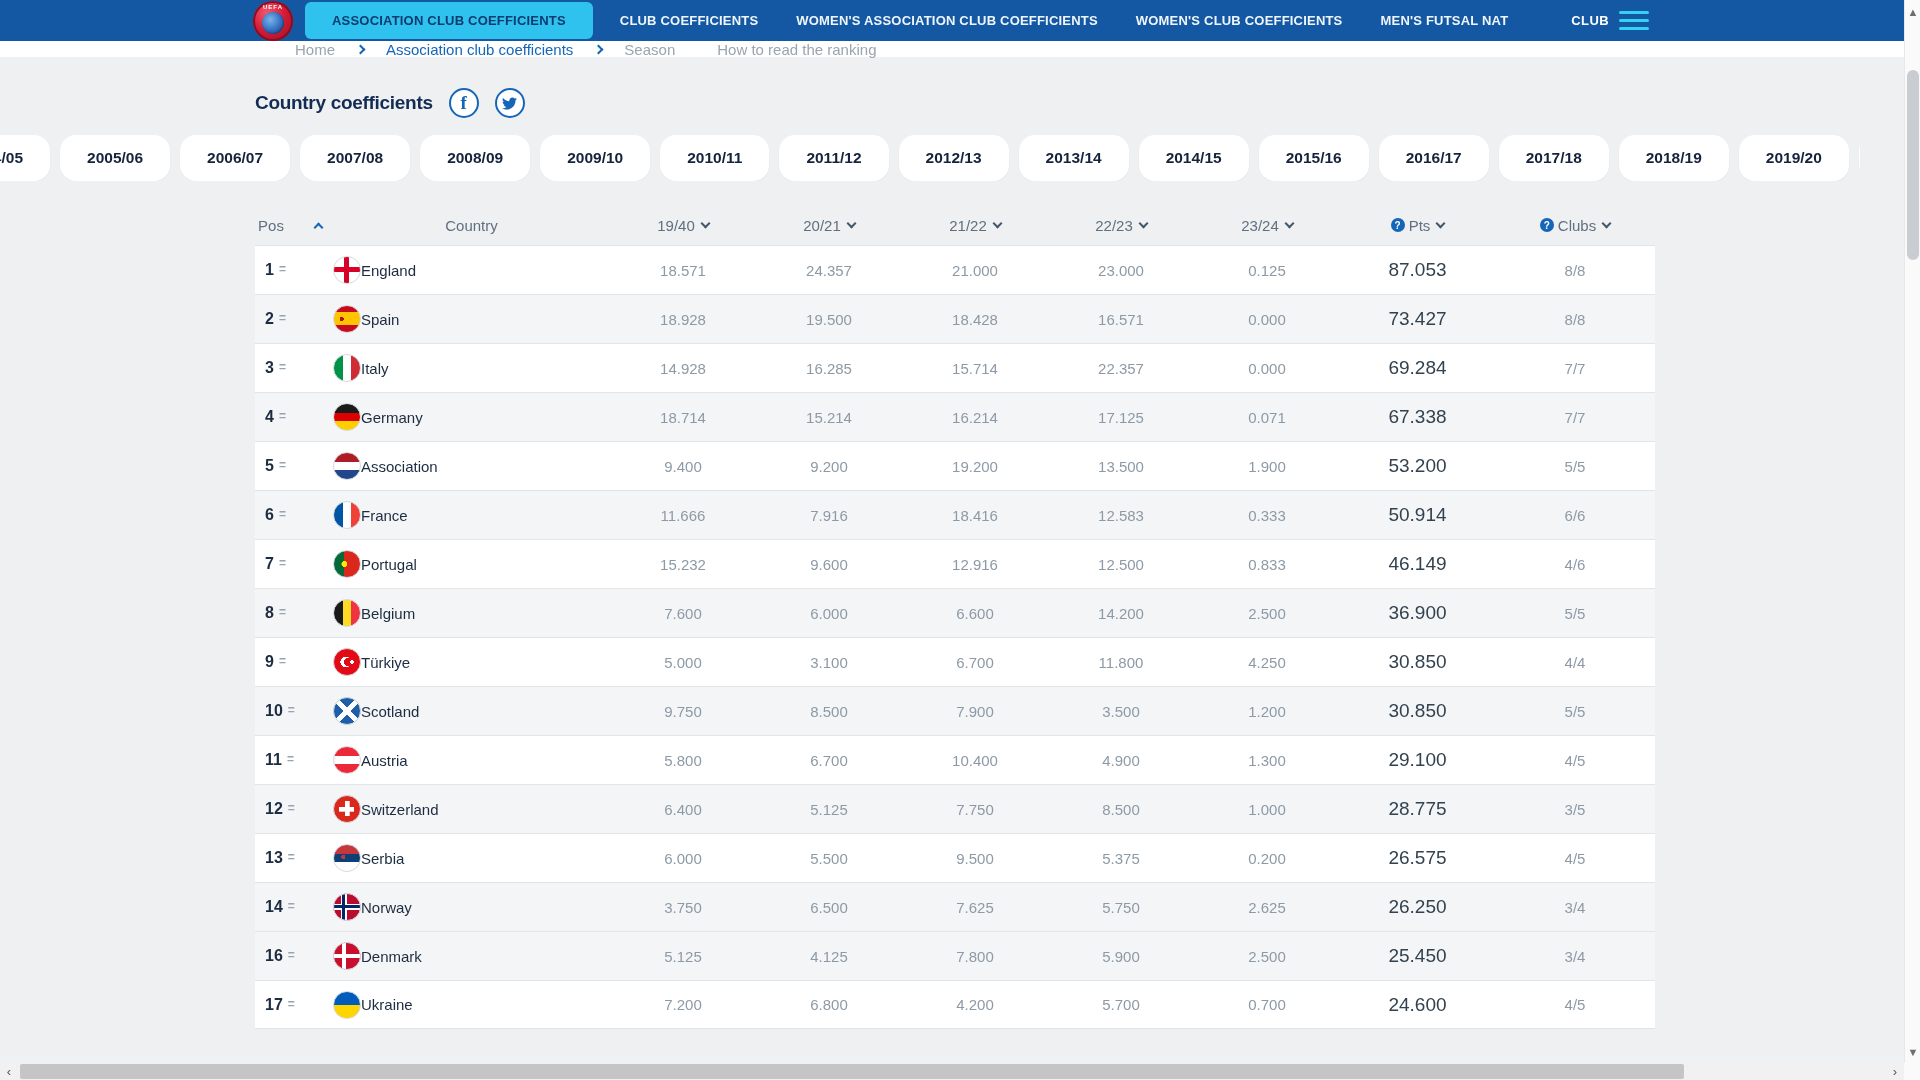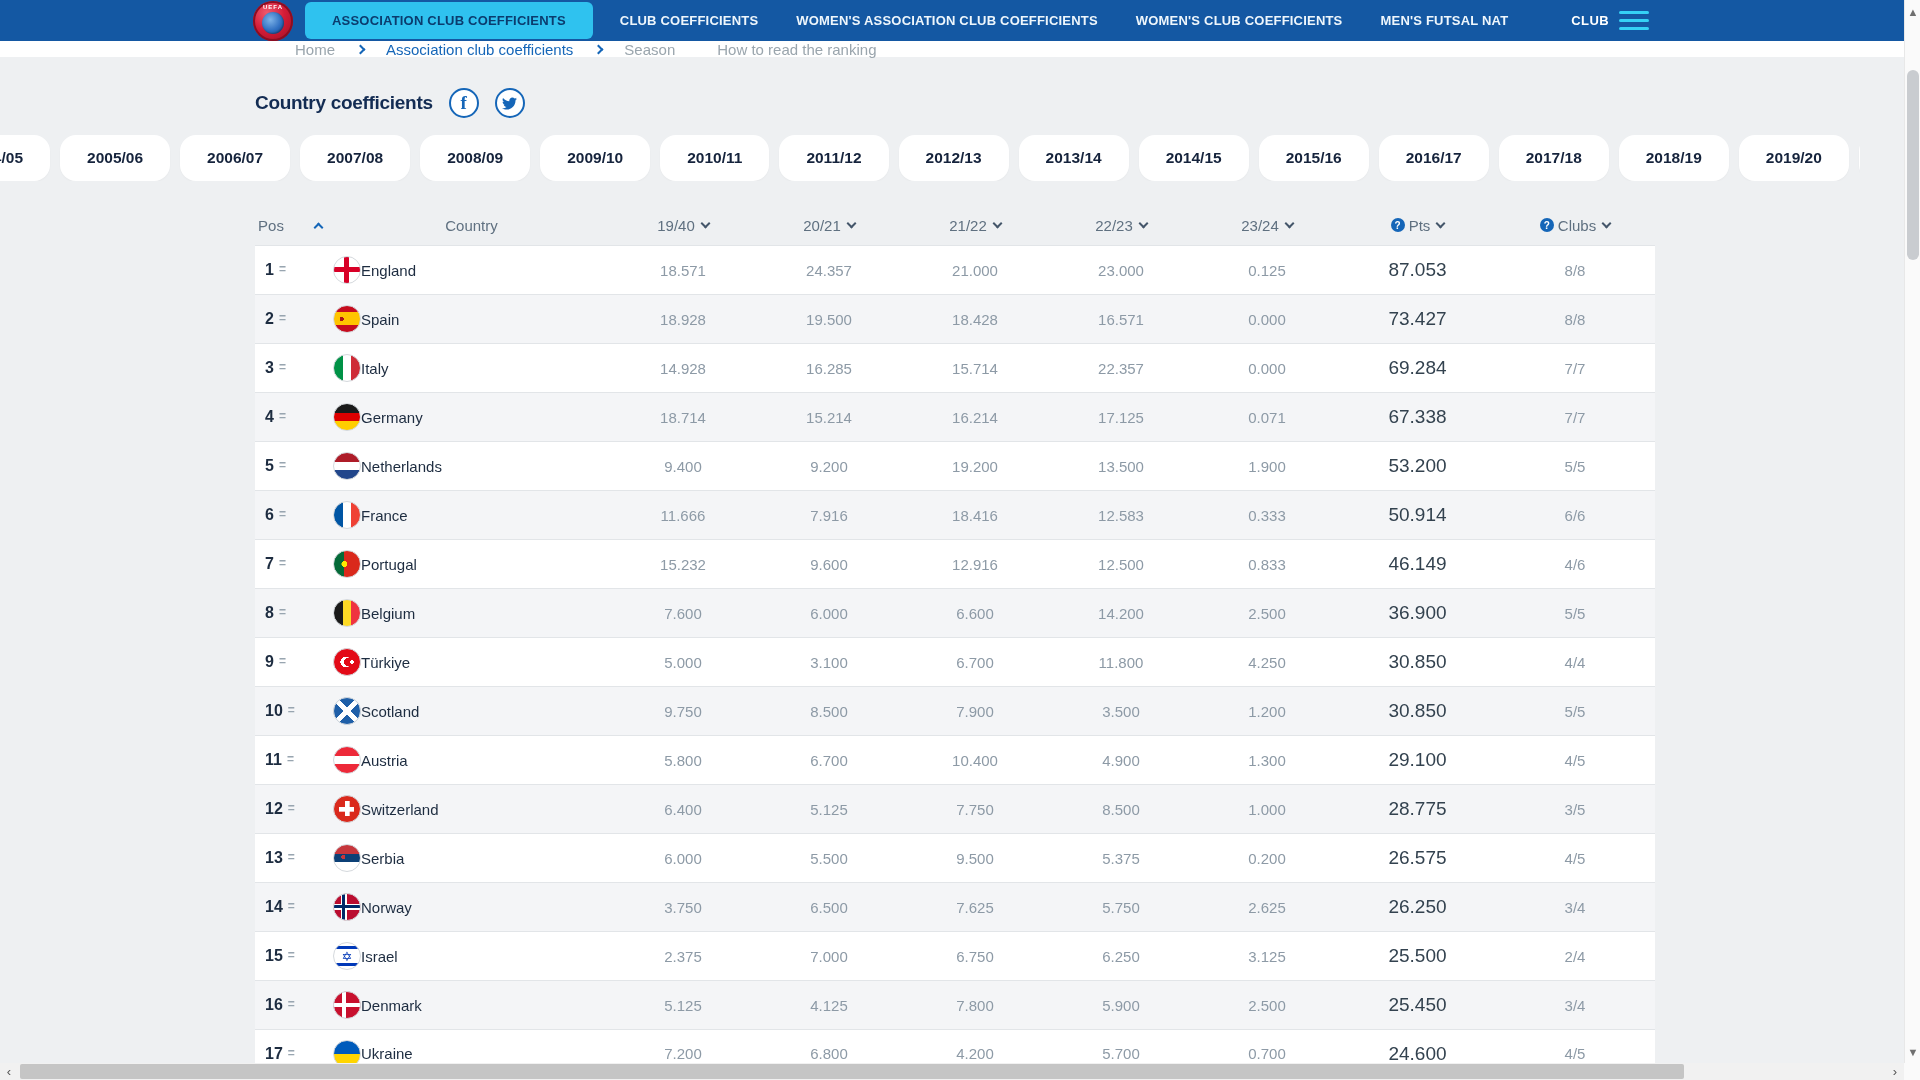--- a/index.html
+++ b/index.html
@@ -300,21 +300,21 @@
         <div class="cell-val">17.125</div>
         <div class="cell-val">0.071</div>
         <div class="cell-pts">67.338</div>
         <div class="cell-clubs">7/7</div>
       </div>
 
   <div class="trow">
     <div class="cell-pos"><span>5</span><span class="trend">=</span></div>
     <div class="cell-country">
       <span class="flag flag-ned"></span>
-      <span class="cname">Netherlands</span>
+      <span class="cname">Association</span>
     </div>
   <div class="cell-val">9.400</div>
         <div class="cell-val">9.200</div>
         <div class="cell-val">19.200</div>
         <div class="cell-val">13.500</div>
         <div class="cell-val">1.900</div>
         <div class="cell-pts">53.200</div>
         <div class="cell-clubs">5/5</div>
       </div>
 
@@ -446,34 +446,20 @@
     </div>
   <div class="cell-val">3.750</div>
         <div class="cell-val">6.500</div>
         <div class="cell-val">7.625</div>
         <div class="cell-val">5.750</div>
         <div class="cell-val">2.625</div>
         <div class="cell-pts">26.250</div>
         <div class="cell-clubs">3/4</div>
       </div>
 
-  <div class="trow">
-    <div class="cell-pos"><span>15</span><span class="trend">=</span></div>
-    <div class="cell-country">
-      <span class="flag flag-isr"></span>
-      <span class="cname">Israel</span>
-    </div>
-  <div class="cell-val">2.375</div>
-        <div class="cell-val">7.000</div>
-        <div class="cell-val">6.750</div>
-        <div class="cell-val">6.250</div>
-        <div class="cell-val">3.125</div>
-        <div class="cell-pts">25.500</div>
-        <div class="cell-clubs">2/4</div>
-      </div>
 
   <div class="trow alt">
     <div class="cell-pos"><span>16</span><span class="trend">=</span></div>
     <div class="cell-country">
       <span class="flag flag-den"></span>
       <span class="cname">Denmark</span>
     </div>
   <div class="cell-val">5.125</div>
         <div class="cell-val">4.125</div>
         <div class="cell-val">7.800</div>

